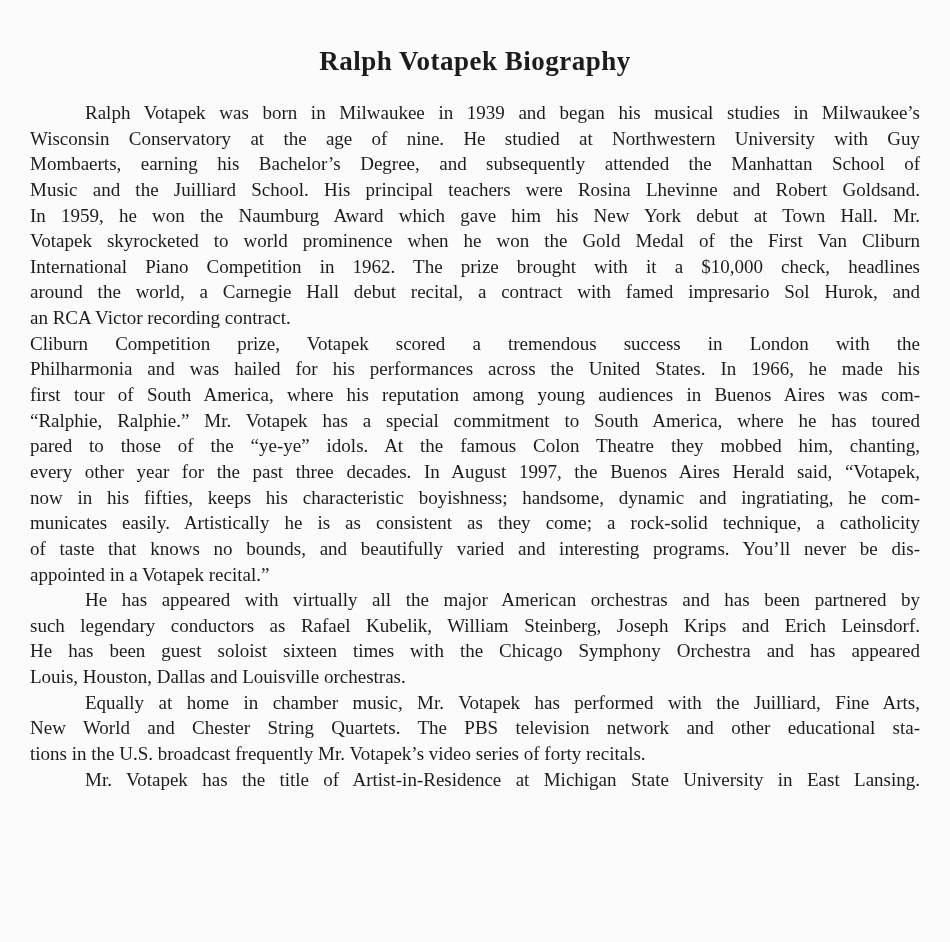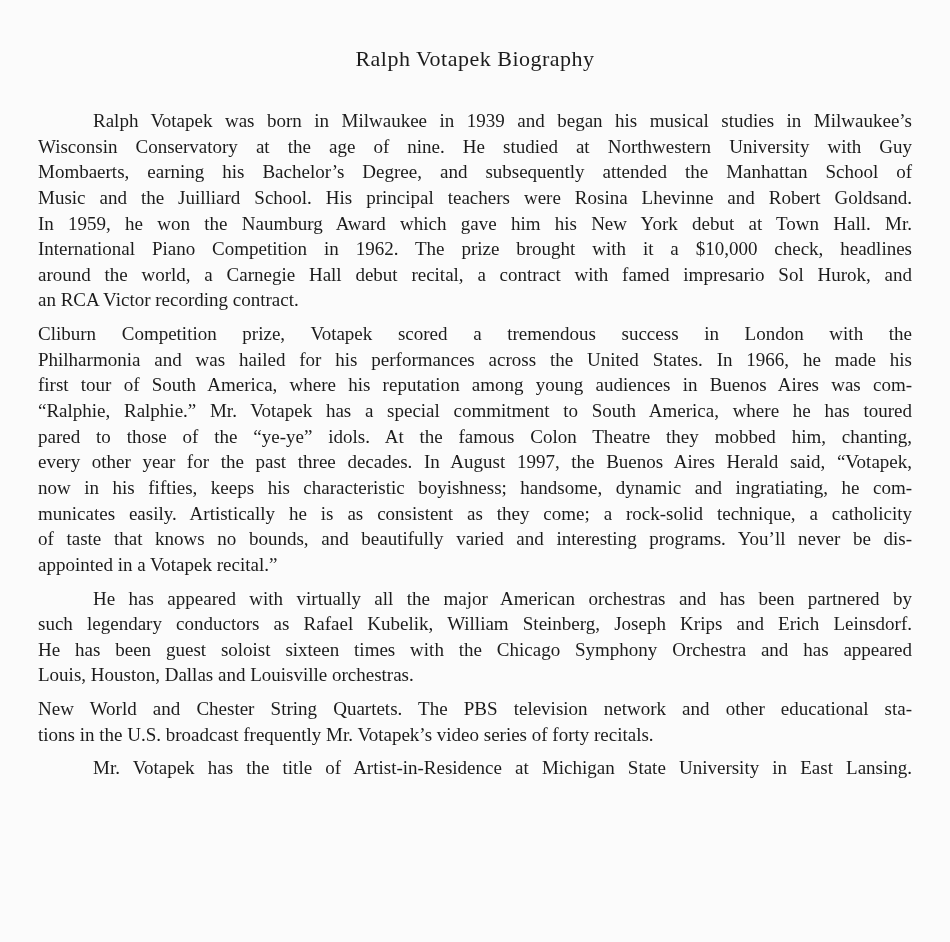--- a/index.html
+++ b/index.html
@@ -18,34 +18,34 @@
   .page {
     position: absolute;
     inset: 0;
   }
   .title {
     position: absolute;
     top: 46px;
     left: 0;
     width: 100%;
     text-align: center;
-    font-size: 22px;
-    font-weight: 400;
+    font-size: 27px;
+    font-weight: 700;
     letter-spacing: 0.5px;
     margin: 0;
   }
   .body-text {
     position: absolute;
     top: 100px;
     left: 30px;
     width: 890px;
     font-size: 19px;
   }
   .para {
-    margin: 8px;
+    margin: 0;
     padding: 0;
   }
   .line {
     line-height: 25.65px;
     height: 25.65px;
     text-align: justify;
     text-align-last: justify;
     white-space: nowrap;
     overflow: visible;
   }
@@ -70,20 +70,21 @@
 
 <div class="page">
   <h1 class="title">Ralph Votapek Biography</h1>
   <div class="body-text">
       <div class="para">
         <div class="line first">Ralph Votapek was born in Milwaukee in 1939 and began his musical studies in Milwaukee’s</div>
         <div class="line">Wisconsin Conservatory at the age of nine. He studied at Northwestern University with Guy</div>
         <div class="line">Mombaerts, earning his Bachelor’s Degree, and subsequently attended the Manhattan School of</div>
         <div class="line">Music and the Juilliard School. His principal teachers were Rosina Lhevinne and Robert Goldsand.</div>
         <div class="line">In 1959, he won the Naumburg Award which gave him his New York debut at Town Hall. Mr.</div>
+        <div class="line">Votapek skyrocketed to world prominence when he won the Gold Medal of the First Van Cliburn</div>
         <div class="line">International Piano Competition in 1962. The prize brought with it a $10,000 check, headlines</div>
         <div class="line">around the world, a Carnegie Hall debut recital, a contract with famed impresario Sol Hurok, and</div>
         <div class="line last">an RCA Victor recording contract.</div>
       </div>
       <div class="para">
         <div class="line">Cliburn Competition prize, Votapek scored a tremendous success in London with the</div>
         <div class="line">Philharmonia and was hailed for his performances across the United States. In 1966, he made his</div>
         <div class="line">first tour of South America, where his reputation among young audiences in Buenos Aires was com-</div>
         <div class="line">“Ralphie, Ralphie.” Mr. Votapek has a special commitment to South America, where he has toured</div>
         <div class="line">pared to those of the “ye-ye” idols. At the famous Colon Theatre they mobbed him, chanting,</div>
@@ -93,20 +94,21 @@
         <div class="line">of taste that knows no bounds, and beautifully varied and interesting programs. You’ll never be dis-</div>
         <div class="line last">appointed in a Votapek recital.”</div>
       </div>
       <div class="para">
         <div class="line first">He has appeared with virtually all the major American orchestras and has been partnered by</div>
         <div class="line">such legendary conductors as Rafael Kubelik, William Steinberg, Joseph Krips and Erich Leinsdorf.</div>
         <div class="line">He has been guest soloist sixteen times with the Chicago Symphony Orchestra and has appeared</div>
         <div class="line last">Louis, Houston, Dallas and Louisville orchestras.</div>
       </div>
       <div class="para">
+        <div class="line first">Equally at home in chamber music, Mr. Votapek has performed with the Juilliard, Fine Arts,</div>
         <div class="line">New World and Chester String Quartets. The PBS television network and other educational sta-</div>
         <div class="line last">tions in the U.S. broadcast frequently Mr. Votapek’s video series of forty recitals.</div>
       </div>
       <div class="para">
         <div class="line first">Mr. Votapek has the title of Artist-in-Residence at Michigan State University in East Lansing.</div>
       </div>
     </div>
 </div>
 
 </body></html>

